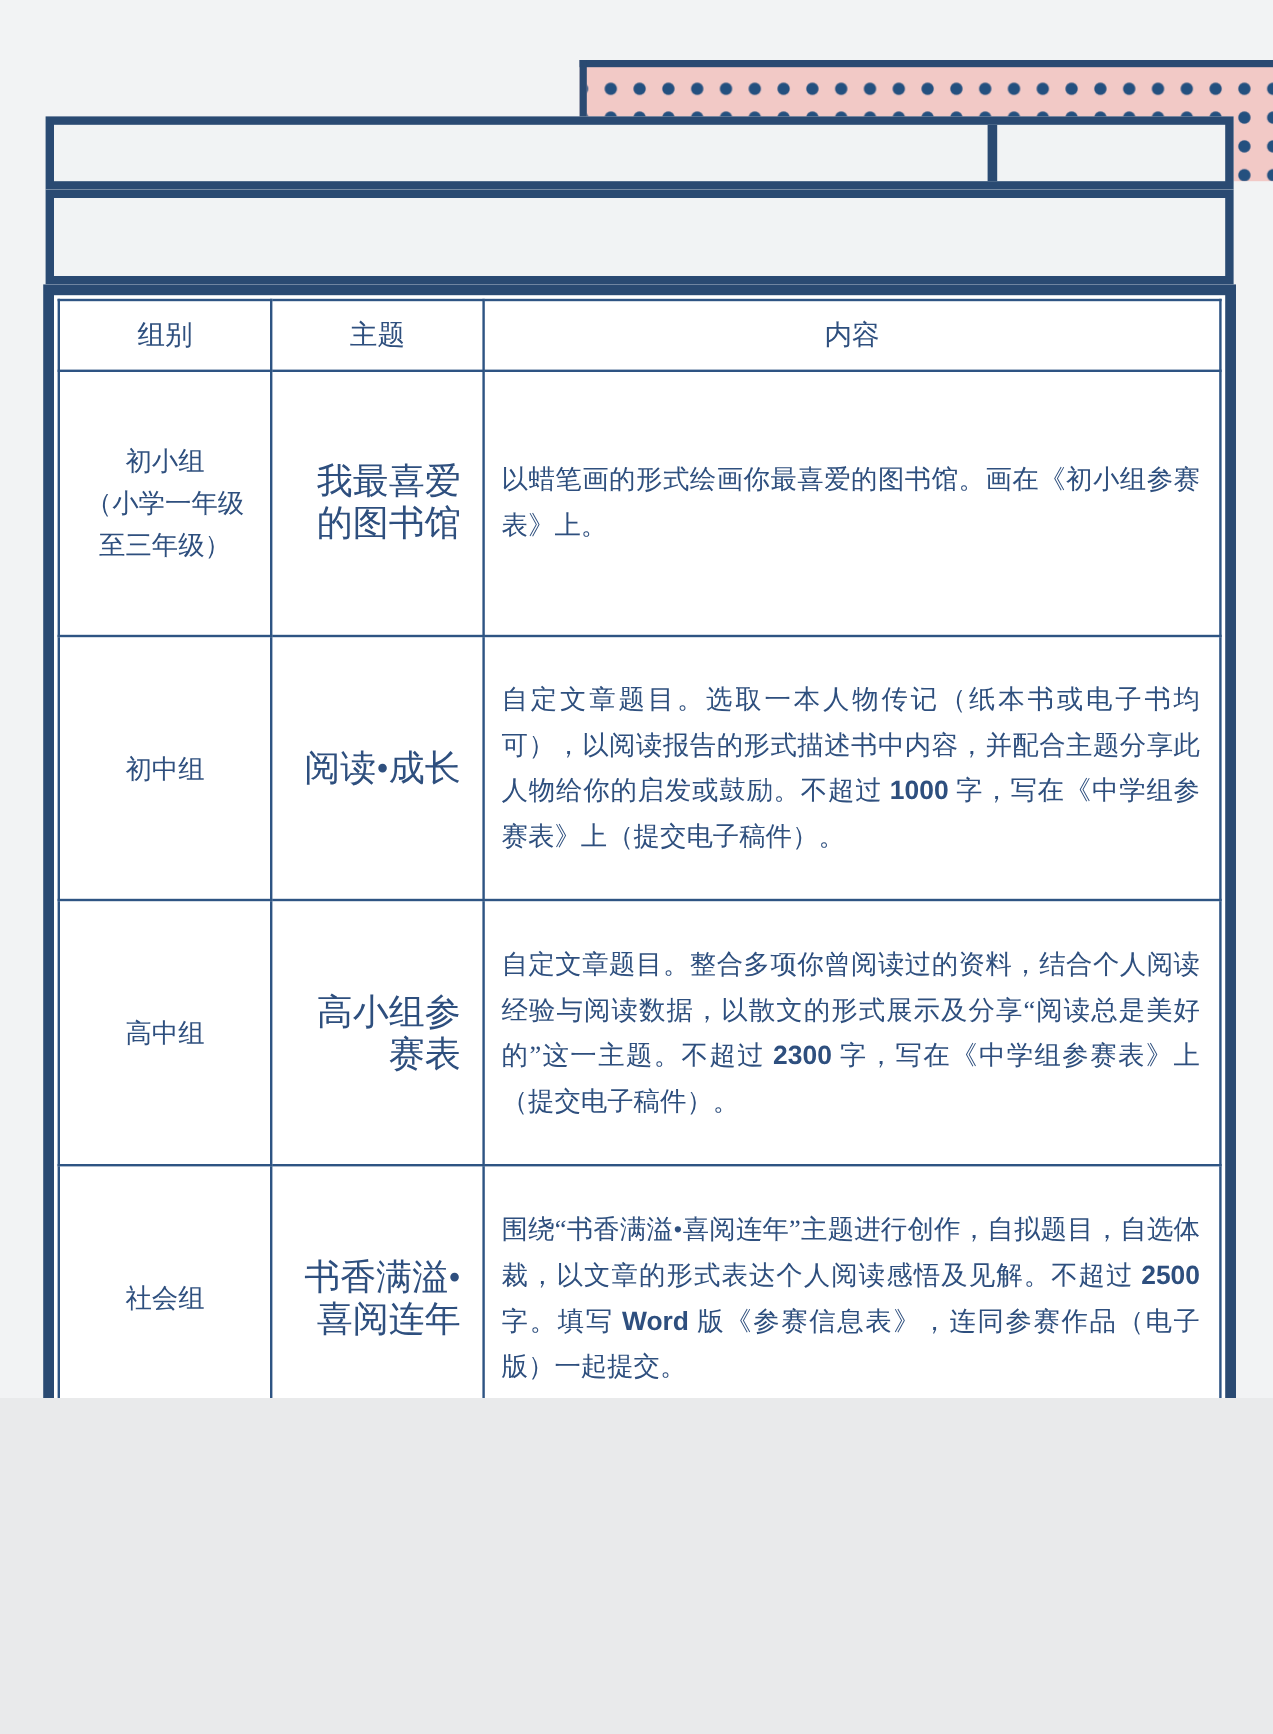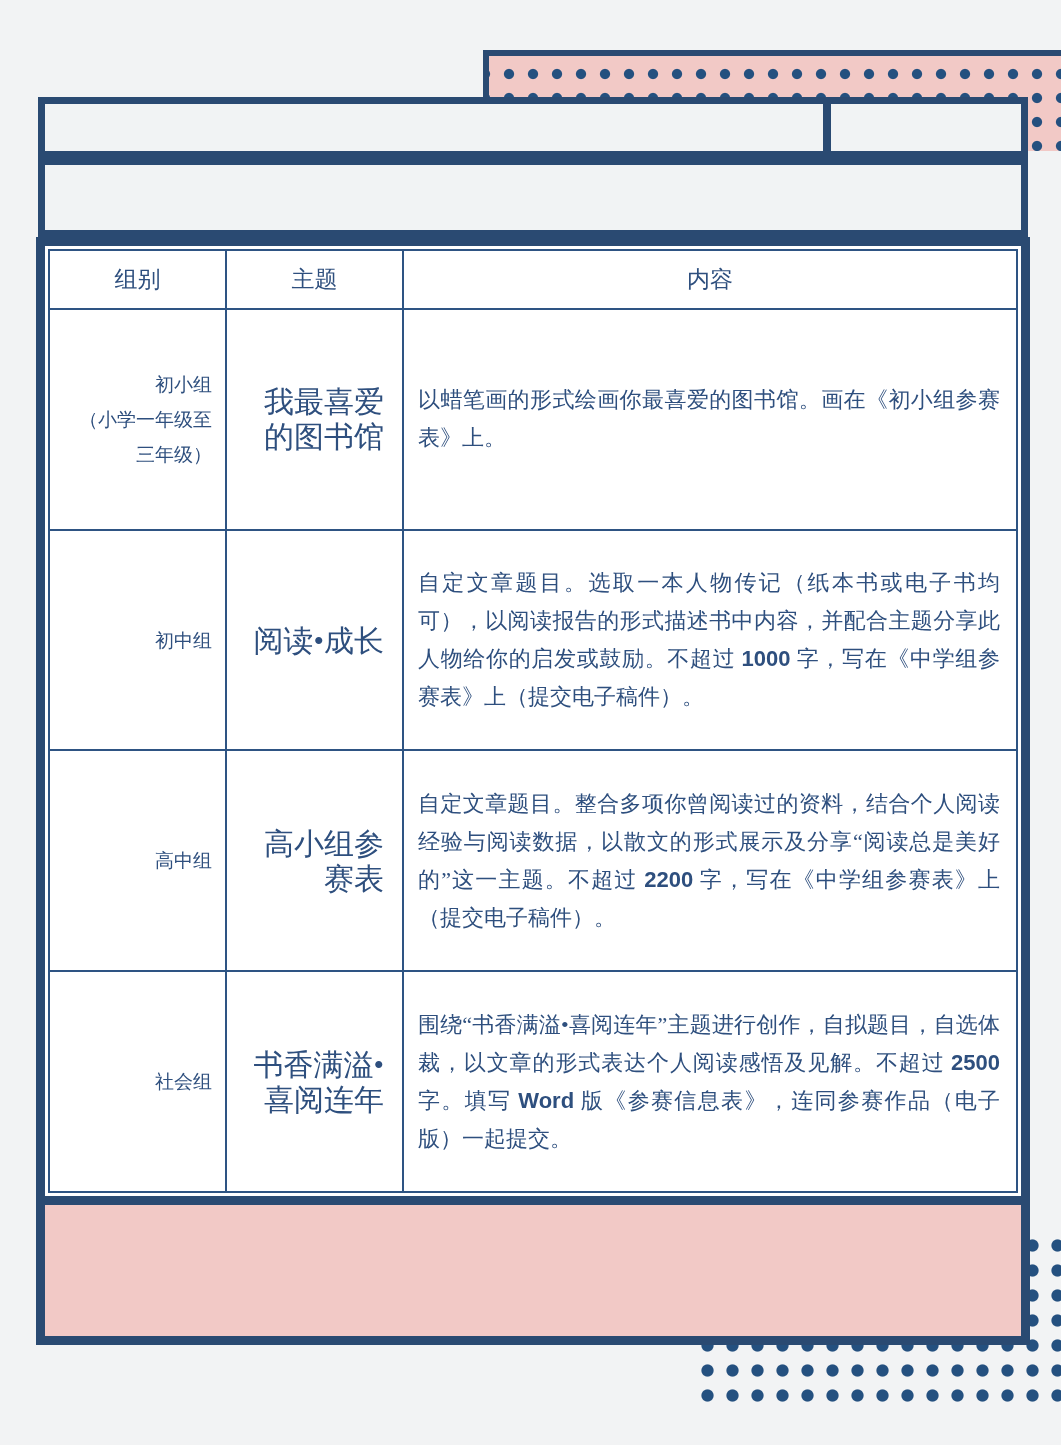--- a/index.html
+++ b/index.html
@@ -2,21 +2,21 @@
 <html><head>
 <meta charset="utf-8">
 <style>
   html,body{margin:0;padding:0;}
   body{
     font-family:"Liberation Serif","DejaVu Serif",serif;
     background:#e9eaeb;
   }
   .page{
     position:relative;
-    width:1061px;height:1445px;
+    width:1061px;height:1165px;
     margin:0 auto;
     background:#f2f3f4;
     overflow:hidden;
   }
   
   .banner{
     position:absolute;
     left:483px;top:50px;
     width:578px;height:101px;
     box-sizing:border-box;
@@ -75,22 +75,22 @@
   }
   table.rules th{
     height:48px;
     font-size:23px;font-weight:normal;
     text-align:center;
   }
   col.c-group{width:177px;}
   col.c-theme{width:177px;}
   tr.data-row{height:180px;}
   td.group-cell{
-    text-align:right;
-    font-size:19px;line-height:35px;
+    text-align:center;
+    font-size:22px;line-height:35px;
     padding:0 13px;
   }
   td.theme-cell{
     text-align:right;
     font-size:30px;line-height:35px;
     padding:0 18px;
   }
   td.content-cell{
     font-size:22px;line-height:38px;
     text-align:justify;
@@ -152,21 +152,21 @@
           </td>
           <td class="theme-cell">阅读•成长</td>
           <td class="content-cell"><span>自定文章题目。选取一本人物传记（纸本书或电子书均可），以阅读报告的形式描述书中内容，并配合主题分享此人物给你的启发或鼓励。不超过 </span><b>1000</b><span> 字，写在《中学组参赛表》上（提交电子稿件）。</span></td>
         </tr>
         <tr class="data-row">
           <td class="group-cell">
             <span class="group-name">高中组</span>
             <span class="group-sub"></span>
           </td>
           <td class="theme-cell">高小组参赛表</td>
-          <td class="content-cell"><span>自定文章题目。整合多项你曾阅读过的资料，结合个人阅读经验与阅读数据，以散文的形式展示及分享“阅读总是美好的”这一主题。不超过 </span><b>2200</b><span> 字，写在《中学组参赛表》上（提交电子稿件）。</span></td>
+          <td class="content-cell"><span>自定文章题目。整合多项你曾阅读过的资料，结合个人阅读经验与阅读数据，以散文的形式展示及分享“阅读总是美好的”这一主题。不超过 </span><b>2300</b><span> 字，写在《中学组参赛表》上（提交电子稿件）。</span></td>
         </tr>
         <tr class="data-row">
           <td class="group-cell">
             <span class="group-name">社会组</span>
             <span class="group-sub"></span>
           </td>
           <td class="theme-cell">书香满溢•喜阅连年</td>
           <td class="content-cell"><span>围绕“书香满溢•喜阅连年”主题进行创作，自拟题目，自选体裁，以文章的形式表达个人阅读感悟及见解。不超过 </span><b>2500</b><span> 字。填写 </span><b>Word</b><span> 版《参赛信息表》，连同参赛作品（电子版）一起提交。</span></td>
         </tr>
       </tbody>

